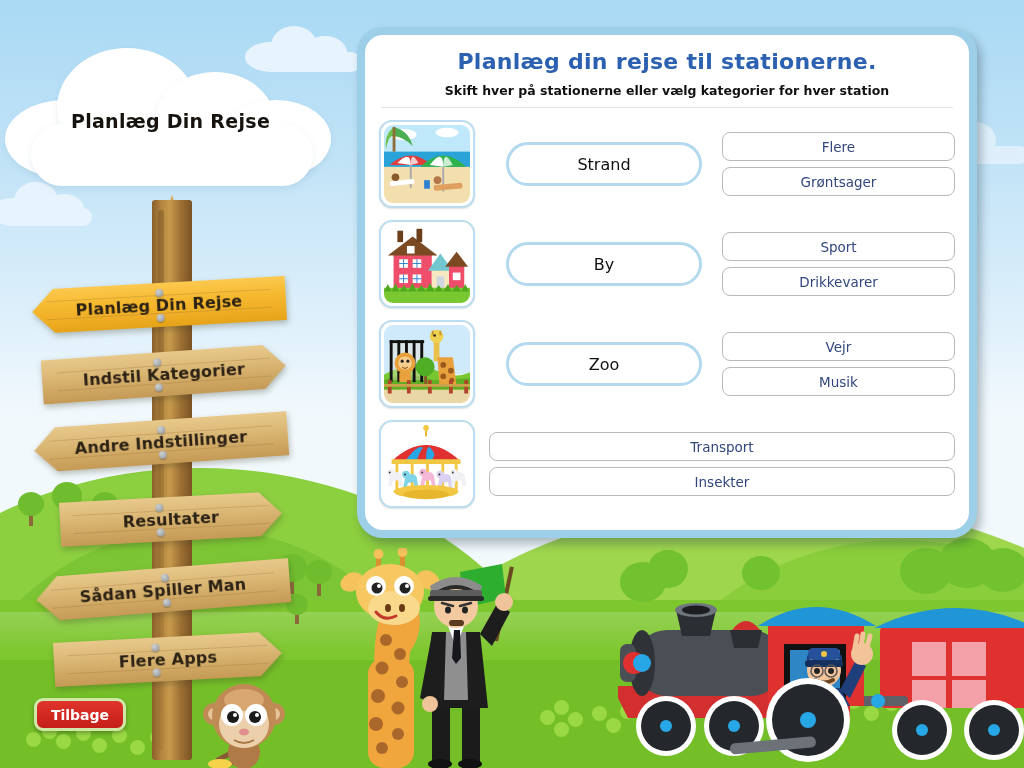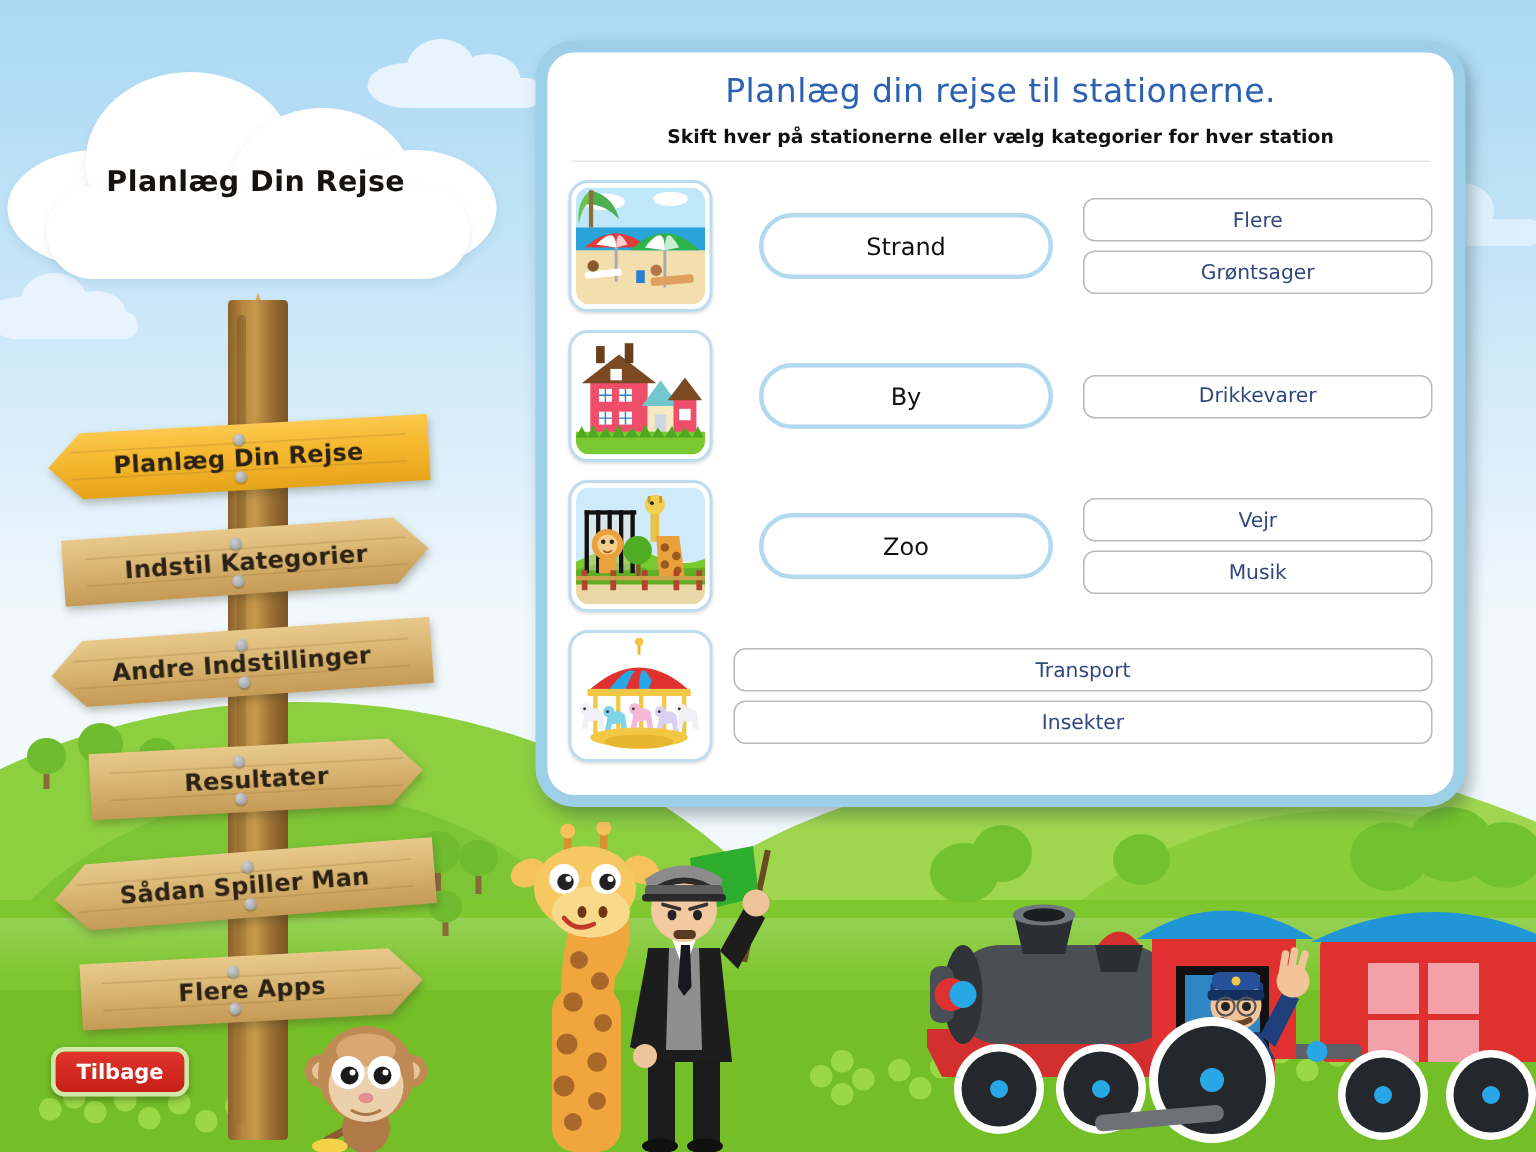--- a/index.html
+++ b/index.html
@@ -77,21 +77,21 @@
               color:#fff; font-size:14px; font-weight:600; cursor:pointer;
               box-shadow:0 2px 4px rgba(0,0,0,.3); }
 
   .cloud-title { position:absolute; left:38px; top:110px; width:265px; text-align:center;
                  font-size:19px; font-weight:700; color:#16130f; letter-spacing:.3px; z-index:6; }
 
   
   .panel { position:absolute; left:357px; top:27px; width:620px; height:511px;
            background:#fff; border:8px solid #9ecfe9; border-radius:26px;
            box-shadow:4px 6px 10px rgba(40,60,70,.35); overflow:hidden; }
-  .panel-title { text-align:center; margin-top:14px; font-size:22px; font-weight:400;
+  .panel-title { text-align:center; margin-top:14px; font-size:22px; font-weight:700;
                  color:#2b61b0; letter-spacing:.3px; }
   .panel-sub { text-align:center; margin-top:9px; font-size:12.5px; color:#111; font-weight:600; }
   .divider { margin:9px 16px 0; height:1px; background:#e4e4e4; }
 
   .rows { padding:6px 14px 0 14px; }
   .row { display:flex; align-items:center; height:100px; }
   .thumb { width:96px; height:88px; border-radius:13px; border:2px solid #bcdcef;
            background:#fff; overflow:hidden; position:relative; flex:none;
            box-shadow:0 1px 2px rgba(0,0,0,.13); cursor:pointer; }
   .thumb .inner { position:absolute; inset:3px; border-radius:9px; overflow:hidden; }
@@ -513,20 +513,21 @@
             <rect x="72" y="50" width="8" height="8" fill="#fff"></rect>
             <rect x="0" y="66" width="90" height="16" fill="#79c832"></rect>
             <path d="M0 70 l4 -8 l4 8 l4 -9 l4 9 l5 -7 l4 7 l5 -9 l4 9 l5 -7 l5 7 l4 -9 l5 9 l4 -7 l5 7 l5 -8 l4 8 l5 -7 l5 7 l4 -8 l4 8 Z" fill="#4fa81e"></path>
           </svg>
         </div>
       </div>
       <div class="name-wrap">
         <div class="name-field">By</div>
       </div>
       <div class="cats">
+        <div class="cat-btn">Sport</div>
         <div class="cat-btn">Drikkevarer</div>
       </div>
     </div>
 
     <div class="row">
       <div class="thumb">
         <div class="inner">
           <svg viewBox="0 0 90 82" width="100%" height="100%" preserveAspectRatio="none">
             <rect x="0" y="0" width="90" height="52" fill="#cfeafa"></rect>
             <path d="M0 52 Q30 36 60 50 Q76 56 90 50 L90 70 L0 70 Z" fill="#79c832"></path>

